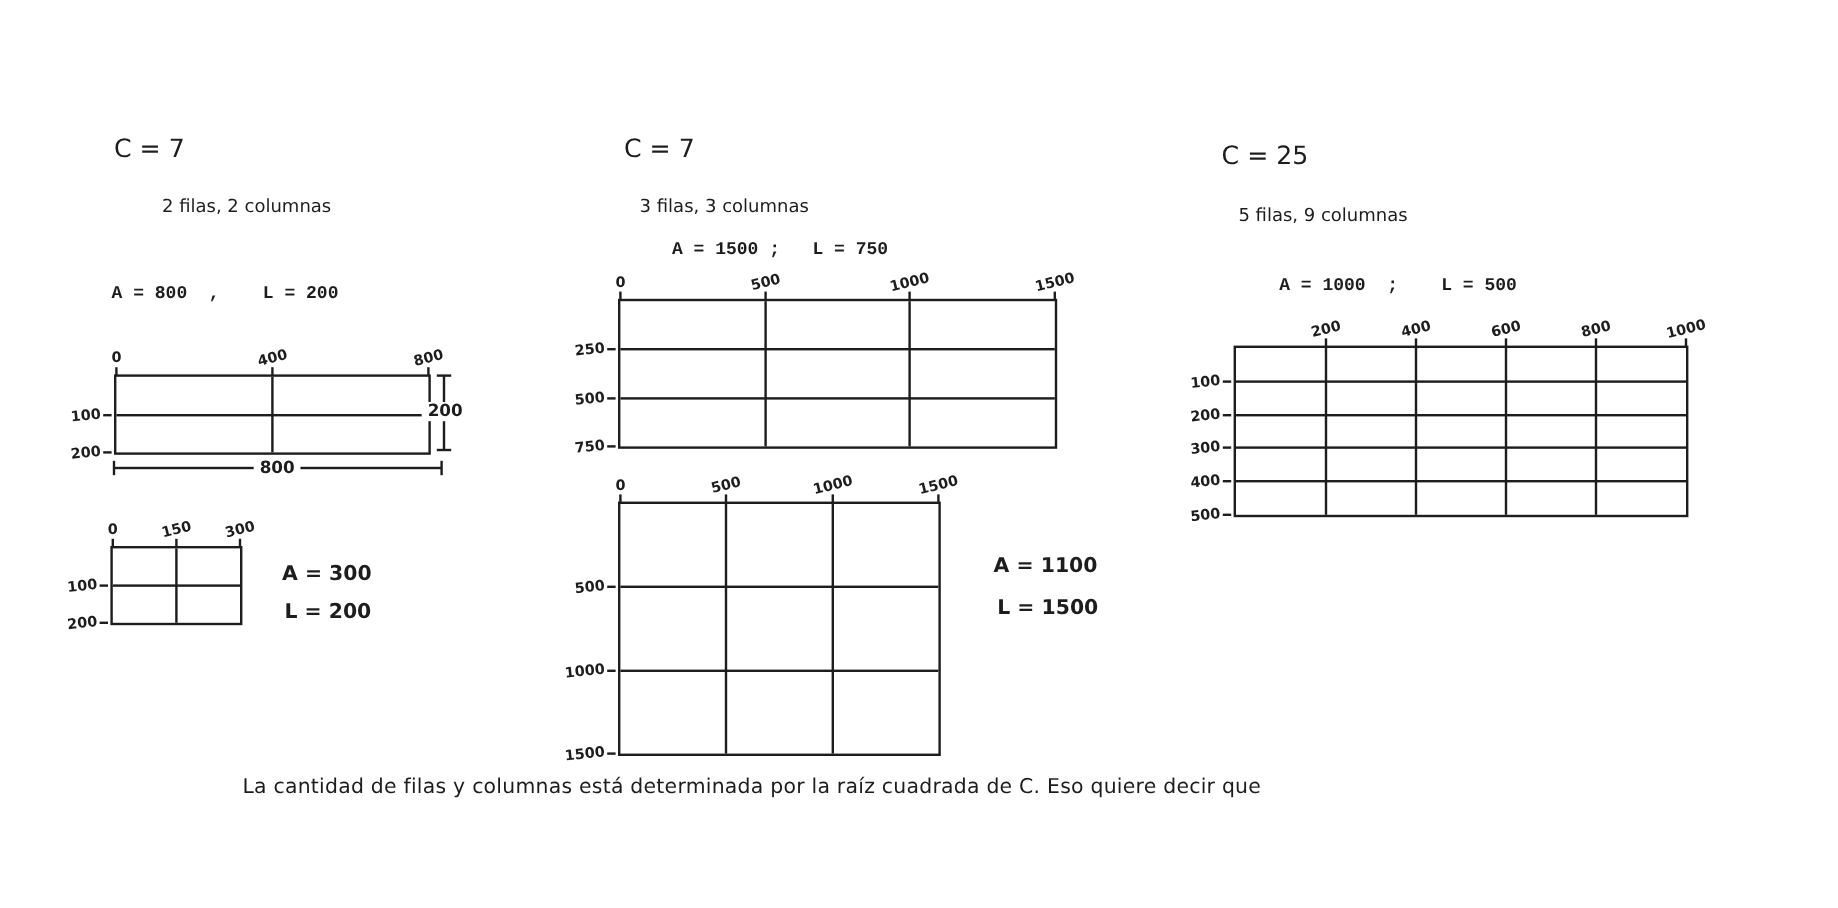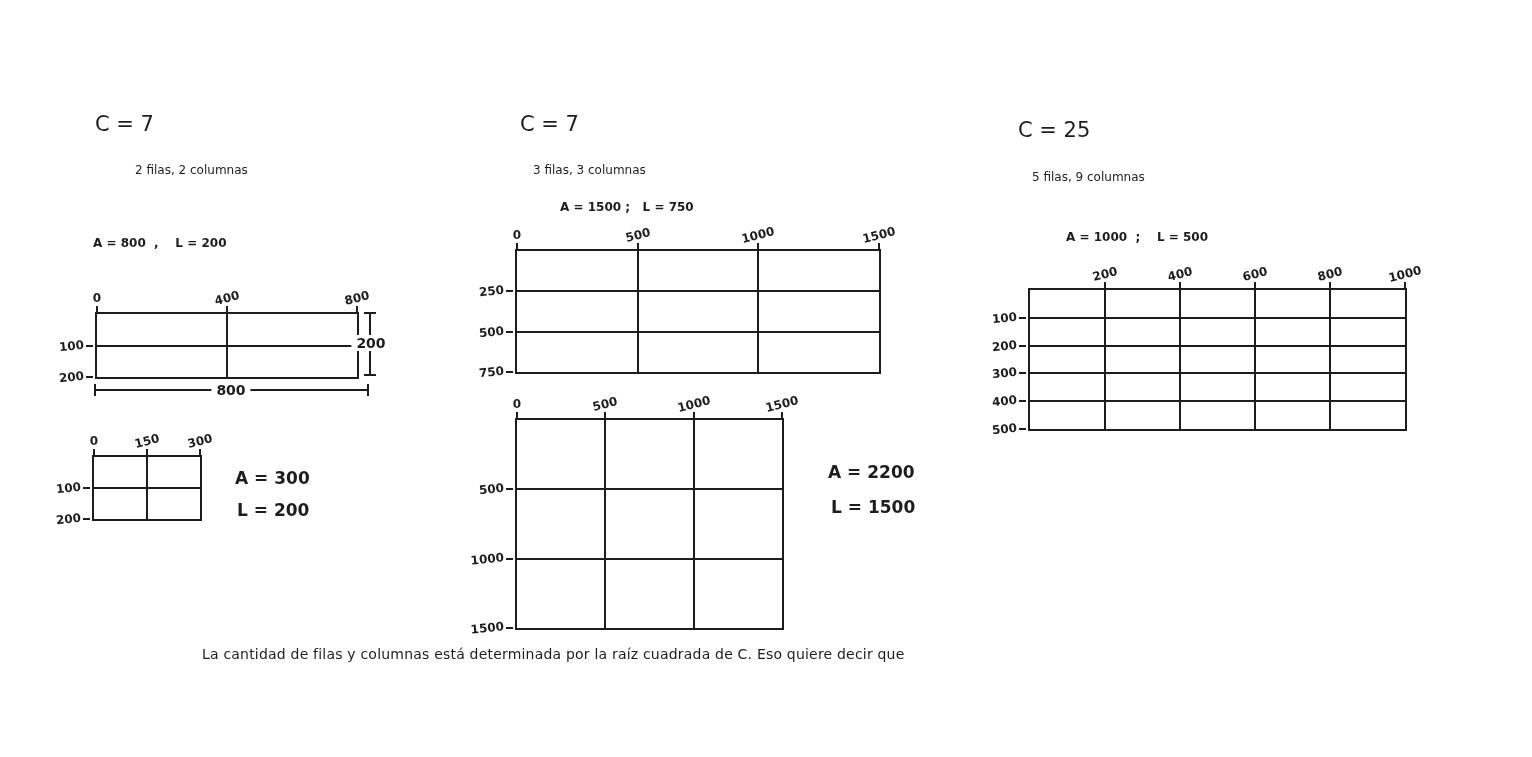--- a/index.html
+++ b/index.html
@@ -3,24 +3,24 @@
 <meta charset="utf-8">
 <style>
   html,body{margin:0;padding:0;background:#fff;}
   #page{
     position:relative;width:1532px;height:757px;background:#ffffff;
     font-family:"DejaVu Sans",sans-serif;color:#1d1d1d;overflow:hidden;
   }
   .abs{position:absolute;}
   .title{font-size:19px;letter-spacing:.2px;}
   .c-label{font-size:21px;}
-  .subtitle{font-size:12px;}
-  .params{font-size:12px;font-weight:bold;white-space:pre;}
+  .subtitle{font-size:15px;}
+  .params{font-size:15px;font-weight:bold;white-space:pre;font-family:Liberation Mono, monospace;}
   .annotation{font-size:17px;font-weight:bold;white-space:pre;margin-top:20px;}
-  .footer-line{font-size:14px;letter-spacing:.2px;}
+  .footer-line{font-size:17px;letter-spacing:.2px;}
 
   
   .hgrid{position:absolute;border:2px solid #1d1d1d;}
   .hgrid .vline{position:absolute;top:0;bottom:0;width:2px;background:#1d1d1d;transform:translateX(-1px);}
   .hgrid .hline{position:absolute;left:0;right:0;height:2px;background:#1d1d1d;transform:translateY(-1px);}
   .hgrid .xtick{position:absolute;top:-9px;transform:translate(-50%,-100%);font-size:12px;font-weight:bold;white-space:nowrap;}
   .hgrid .xtick.slant{transform:translate(-50%,-100%) rotate(-14deg);}
   .hgrid .xtick-dash{position:absolute;top:-8px;height:7px;width:2px;background:#1d1d1d;transform:translateX(-1px);}
   .hgrid .ytick{position:absolute;left:-13px;transform:translate(-100%,-50%) rotate(-6deg);font-size:12px;font-weight:bold;white-space:nowrap;}
   .hgrid .ytick-dash{position:absolute;left:-11px;width:7px;height:2px;background:#1d1d1d;transform:translateY(-1px);}
@@ -122,21 +122,21 @@
       <div class="xtick slant" style="left: 66.6667%;">1000</div>
       <div class="xtick-dash" style="left: 100%;"></div>
       <div class="xtick slant" style="left: 100%;">1500</div>
       <div class="ytick-dash" style="top: 33.3333%;"></div>
       <div class="ytick" style="top: 33.3333%;">500</div>
       <div class="ytick-dash" style="top: 66.6667%;"></div>
       <div class="ytick" style="top: 66.6667%;">1000</div>
       <div class="ytick-dash" style="top: 100%;"></div>
       <div class="ytick" style="top: 100%;">1500</div>
     </div>
-  <div class="abs annotation" style="left:828px;top:442px;">A = 2200</div>
+  <div class="abs annotation" style="left:828px;top:442px;">A = 1100</div>
   <div class="abs annotation" style="left:831px;top:477px;">L = 1500</div>
 
   <div class="abs c-label" style="left:1018px;top:118px;">C = 25</div>
   <div class="abs subtitle" style="left:1032px;top:170px;">5 filas, 9 columnas</div>
   <div class="abs params" style="left:1066px;top:230px;">A = 1000  ;    L = 500</div>
 
   <div class="hgrid" style="left:1028px;top:288px;width:375px;height:139px;">
       <div class="vline" style="left: 20%;"></div>
       <div class="vline" style="left: 40%;"></div>
       <div class="vline" style="left: 60%;"></div>

